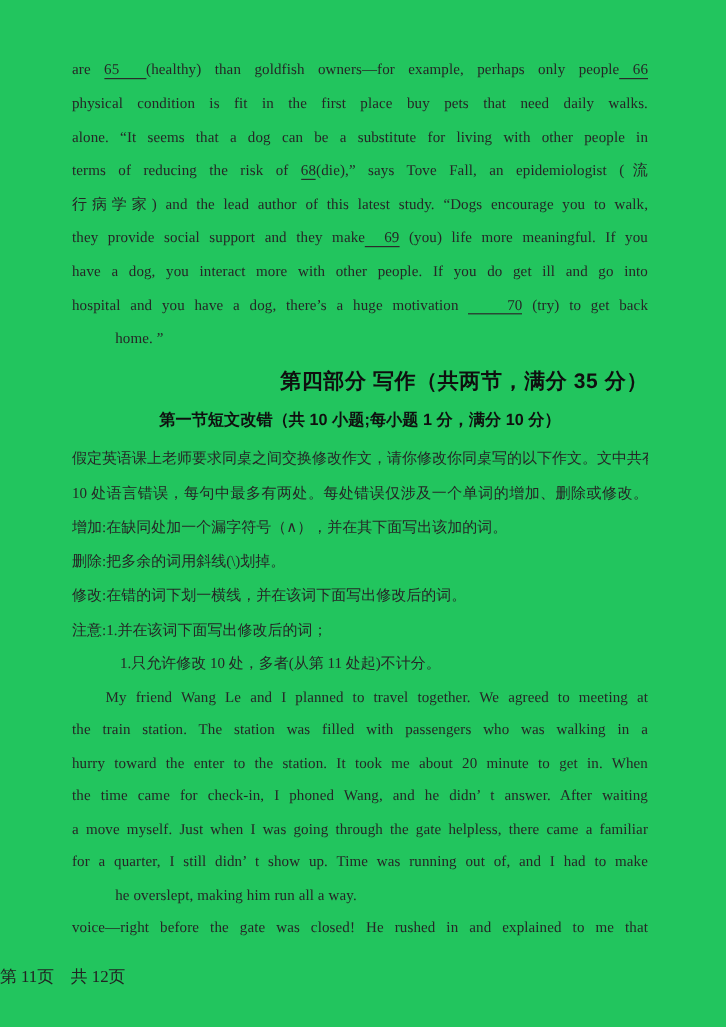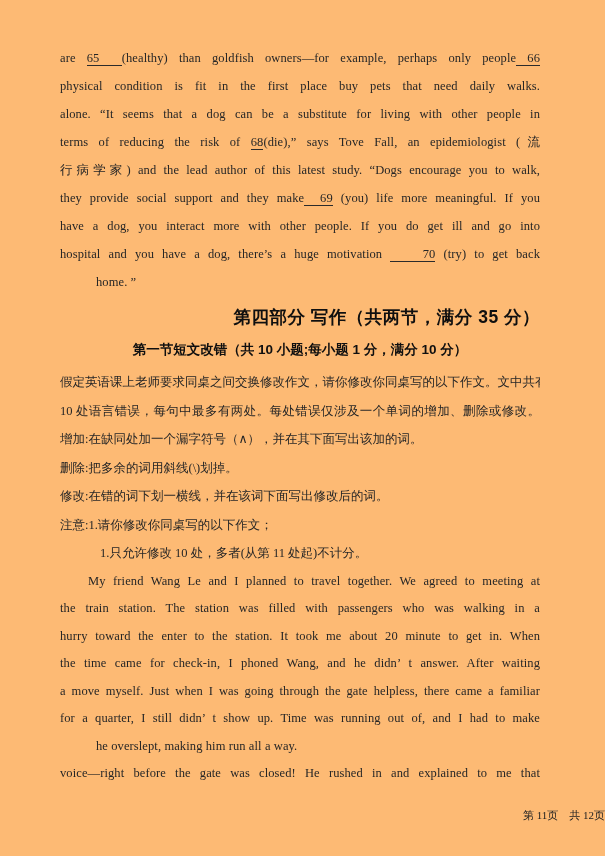--- a/index.html
+++ b/index.html
@@ -8,21 +8,21 @@
     background:#ffffff;
     color:#262626;
     font-family:"Liberation Serif","DejaVu Serif",serif;
     position:relative;
     overflow:hidden;
   }
   .page{
     position:absolute;inset:0;
     box-sizing:border-box;
     padding:44px 65px 0 60px;
-    background:#fdba74;
+    background:#22c55e;
   }
   
   .tline{
     white-space:nowrap;
     text-align:justify;
     text-align-last:justify;
     overflow:hidden;
   }
   .tline.noj{text-align-last:left;margin-left:36px;}
   .cloze .tline{font-size:12.5px;line-height:28px;letter-spacing:.1px;}
@@ -54,22 +54,22 @@
     font-size:12.5px;
     line-height:28.5px;
     text-align-last:left;
   }
   .instructions .tline.full{text-align-last:justify;}
   .instructions .tline.ind{padding-left:40px;}
   .passage .tline{font-size:12.5px;line-height:27.5px;letter-spacing:.1px;}
   .passage .tline.ind{text-indent:28px;}
   .page-footer{
     position:absolute;left:0;right:0;top:807px;
-    text-align:right;
-    font-size:11px;
+    text-align:left;
+    font-size:14px;
     line-height:16px;
     color:#222;
   }
 </style>
 </head>
 <body>
 
 <div class="page">
 
   <section class="cloze">
@@ -87,21 +87,21 @@
   <h1 class="part-heading">第四部分 写作（共两节，满分 35 分）</h1>
 
   <h2 class="section-heading">第一节短文改错（共 10 小题;每小题 1 分，满分 10 分）</h2>
 
   <section class="instructions">
       <div class="tline full"><span>假定英语课上老师要求同桌之间交换修改作文，请你修改你同桌写的以下作文。文中共有</span></div>
       <div class="tline full"><span>10 处语言错误，每句中最多有两处。每处错误仅涉及一个单词的增加、删除或修改。</span></div>
       <div class="tline"><span>增加:在缺同处加一个漏字符号（∧），并在其下面写出该加的词。</span></div>
       <div class="tline"><span>删除:把多余的词用斜线(\)划掉。</span></div>
       <div class="tline"><span>修改:在错的词下划一横线，并在该词下面写出修改后的词。</span></div>
-      <div class="tline"><span>注意:1.请你修改你同桌写的以下作文；</span></div>
+      <div class="tline"><span>注意:1.并在该词下面写出修改后的词；</span></div>
       <div class="tline ind"><span>1.只允许修改 10 处，多者(从第 11 处起)不计分。</span></div>
     </section>
 
   <section class="passage">
       <div class="tline ind"><span>My friend Wang Le and I planned to travel together. We agreed to meeting at</span></div>
       <div class="tline"><span>the train station. The station was filled with passengers who was walking in a</span></div>
       <div class="tline"><span>hurry toward the enter to the station. It took me about 20 minute to get in. When</span></div>
       <div class="tline"><span>the time came for check-in, I phoned Wang, and he didn’ t answer. After waiting</span></div>
       <div class="tline"><span>a move myself. Just when I was going through the gate helpless, there came a familiar</span></div>
       <div class="tline"><span>for a quarter, I still didn’ t show up. Time was running out of, and I had to make</span></div>

